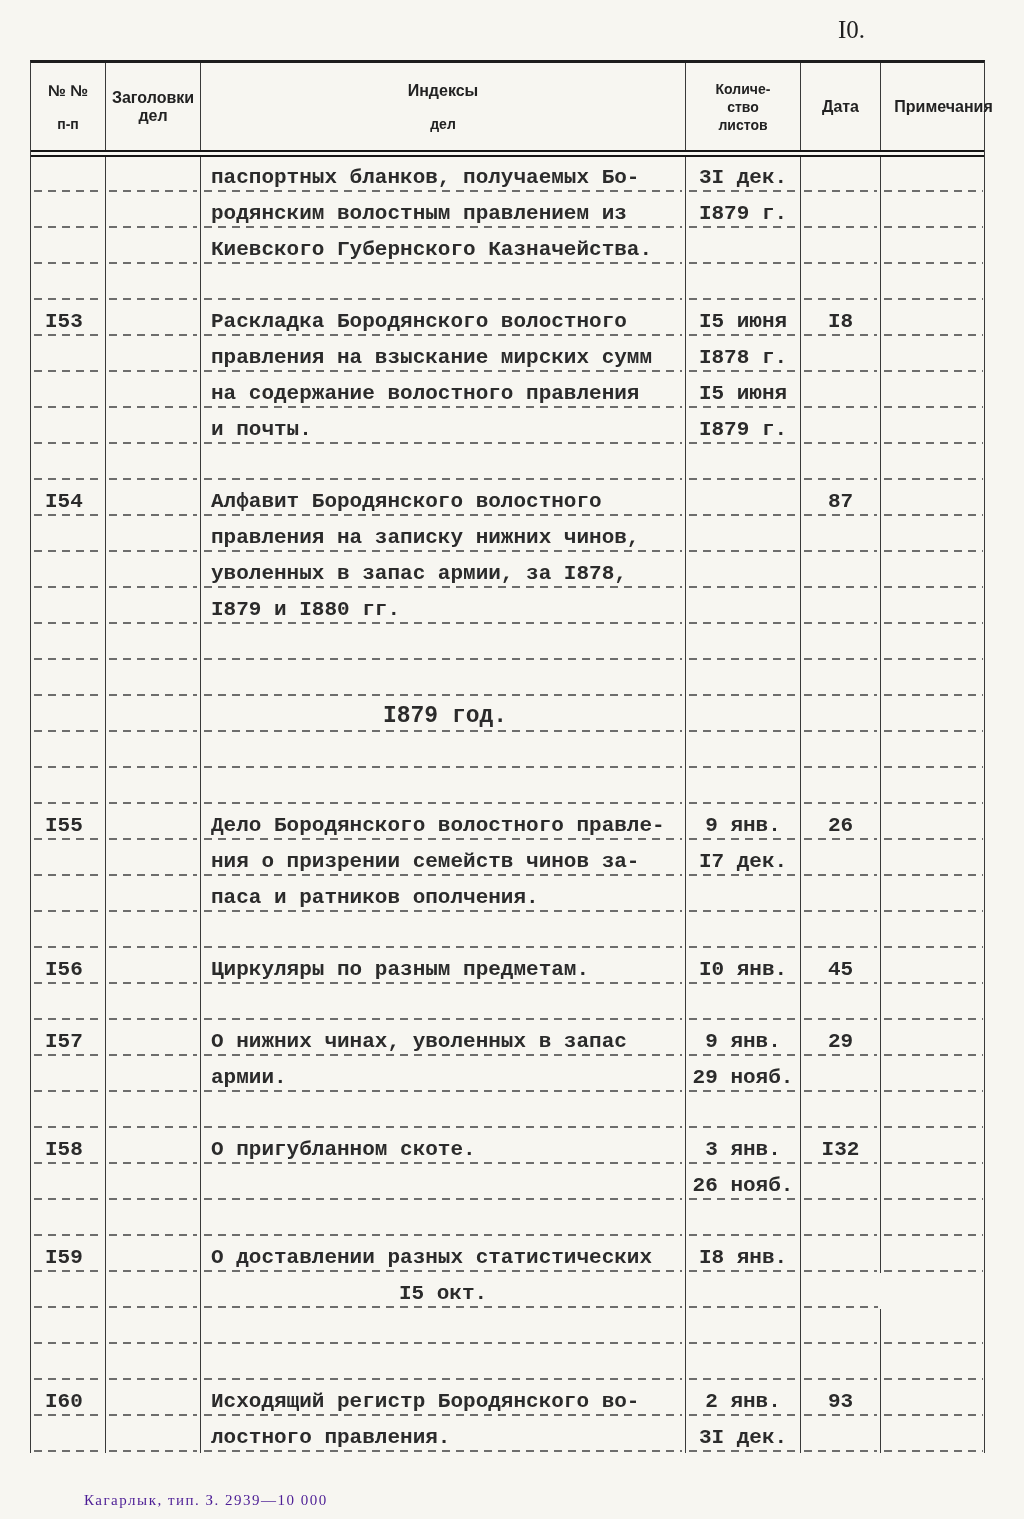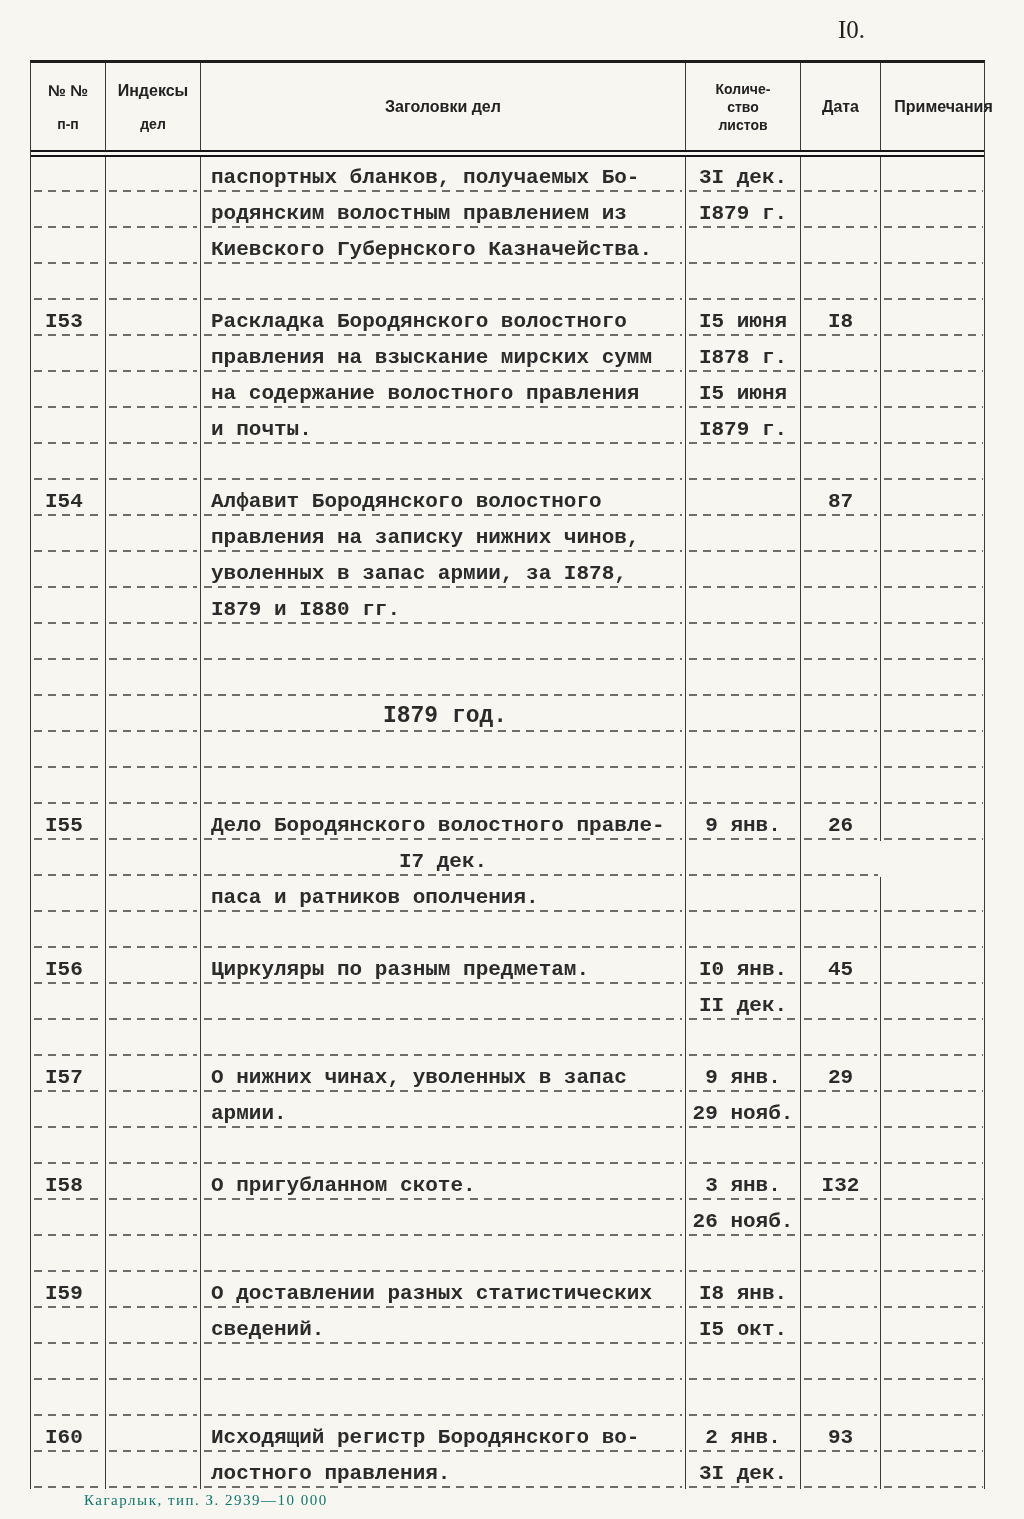--- a/index.html
+++ b/index.html
@@ -81,47 +81,47 @@
   .td.title { padding-left: 10px; z-index: 2; text-align: center; }
   .td.title.center { justify-content: center; font-size: 23px; }
   .td.date { justify-content: center; }
   .td.sheets { justify-content: center; }
   .footer {
     position: absolute;
     left: 84px;
     top: 1492px;
     font: 400 15px "Liberation Serif", serif;
     letter-spacing: 1.5px;
-    color: #0f766e;
+    color: #4c1d95;
   }
 </style>
 </head>
 <body>
 
 <div class="page">
 
   <div class="pagenum">I0.</div>
 
   <div class="table">
 
     <div class="thead">
       <div class="th">
         <span>№ №</span>
         <span class="gap"></span>
         <span class="sub">п-п</span>
       </div>
       <div class="th">
+        <span>Заголовки дел</span>
+      </div>
+      <div class="th">
         <span>Индексы</span>
         <span class="gap"></span>
         <span class="sub">дел</span>
       </div>
       <div class="th">
-        <span>Заголовки дел</span>
-      </div>
-      <div class="th">
         <span class="sub">Количе-</span>
         <span class="sub">ство</span>
         <span class="sub">листов</span>
       </div>
       <div class="th">
         <span>Дата</span>
       </div>
       <div class="th">
         <span>Примечания</span>
       </div>
@@ -276,20 +276,21 @@
     <div class="td num">I55</div>
     <div class="td index"></div>
     <div class="td title">Дело Бородянского волостного правле-</div>
     <div class="td date">9 янв.</div>
     <div class="td sheets">26</div>
     <div class="td note"></div>
   </div>
         <div class="tr">
     <div class="td num"></div>
     <div class="td index"></div>
+    <div class="td title">ния о призрении семейств чинов за-</div>
     <div class="td date">I7 дек.</div>
     <div class="td sheets"></div>
     <div class="td note"></div>
   </div>
         <div class="tr">
     <div class="td num"></div>
     <div class="td index"></div>
     <div class="td title">паса и ратников ополчения.</div>
     <div class="td date"></div>
     <div class="td sheets"></div>
@@ -308,28 +309,20 @@
     <div class="td index"></div>
     <div class="td title">Циркуляры по разным предметам.</div>
     <div class="td date">I0 янв.</div>
     <div class="td sheets">45</div>
     <div class="td note"></div>
   </div>
         <div class="tr">
     <div class="td num"></div>
     <div class="td index"></div>
     <div class="td title"></div>
-    <div class="td date">II дек.</div>
-    <div class="td sheets"></div>
-    <div class="td note"></div>
-  </div>
-        <div class="tr">
-    <div class="td num"></div>
-    <div class="td index"></div>
-    <div class="td title"></div>
     <div class="td date"></div>
     <div class="td sheets"></div>
     <div class="td note"></div>
   </div>
         <div class="tr">
     <div class="td num">I57</div>
     <div class="td index"></div>
     <div class="td title">О нижних чинах, уволенных в запас</div>
     <div class="td date">9 янв.</div>
     <div class="td sheets">29</div>
@@ -379,21 +372,20 @@
     <div class="td num">I59</div>
     <div class="td index"></div>
     <div class="td title">О доставлении разных статистических</div>
     <div class="td date">I8 янв.</div>
     <div class="td sheets"></div>
     <div class="td note"></div>
   </div>
         <div class="tr">
     <div class="td num"></div>
     <div class="td index"></div>
-    <div class="td title">сведений.</div>
     <div class="td date">I5 окт.</div>
     <div class="td sheets"></div>
     <div class="td note"></div>
   </div>
         <div class="tr">
     <div class="td num"></div>
     <div class="td index"></div>
     <div class="td title"></div>
     <div class="td date"></div>
     <div class="td sheets"></div>

